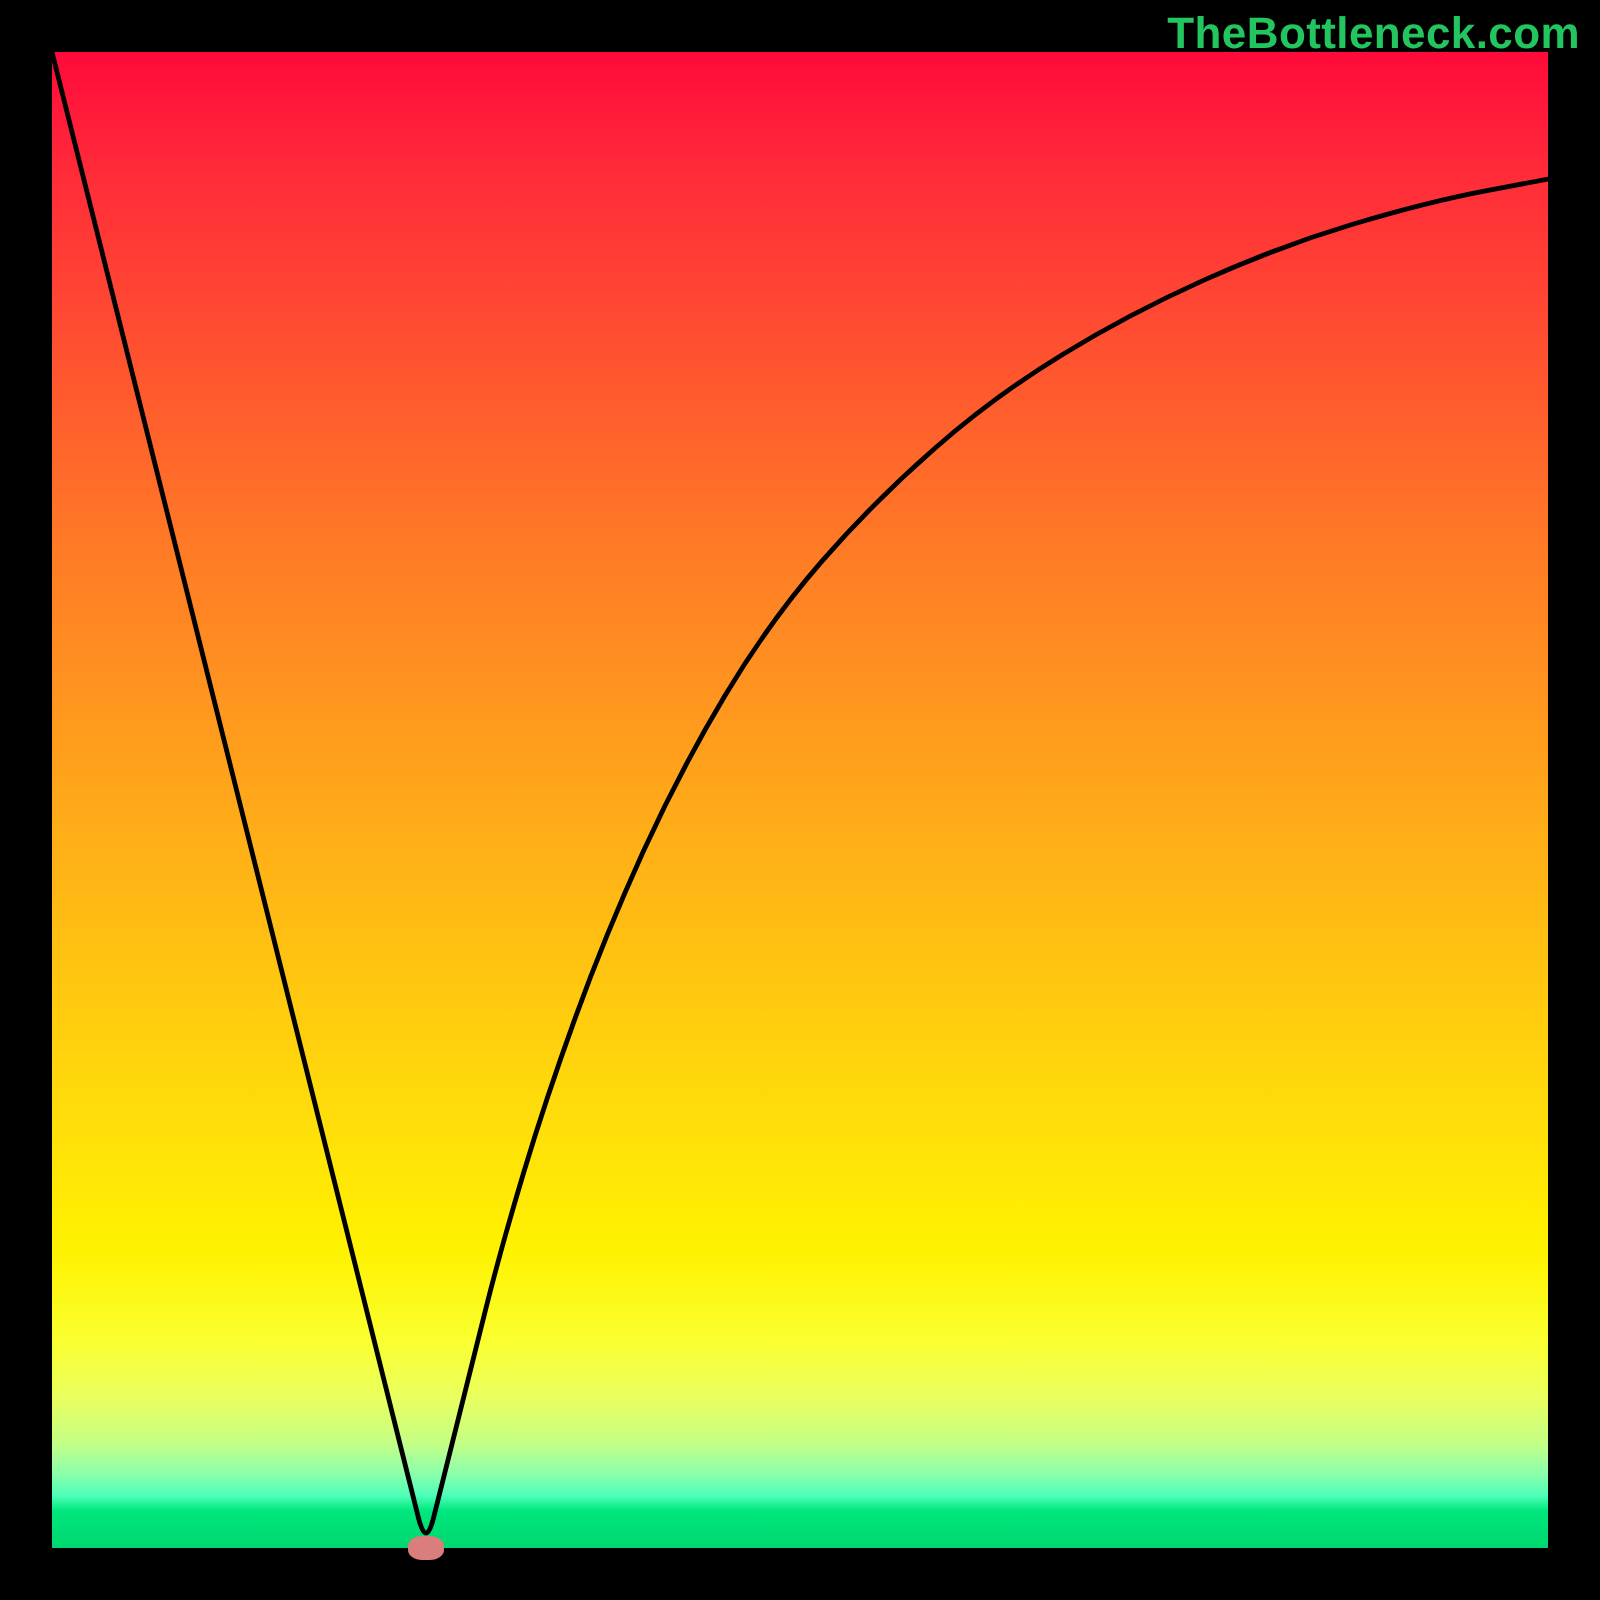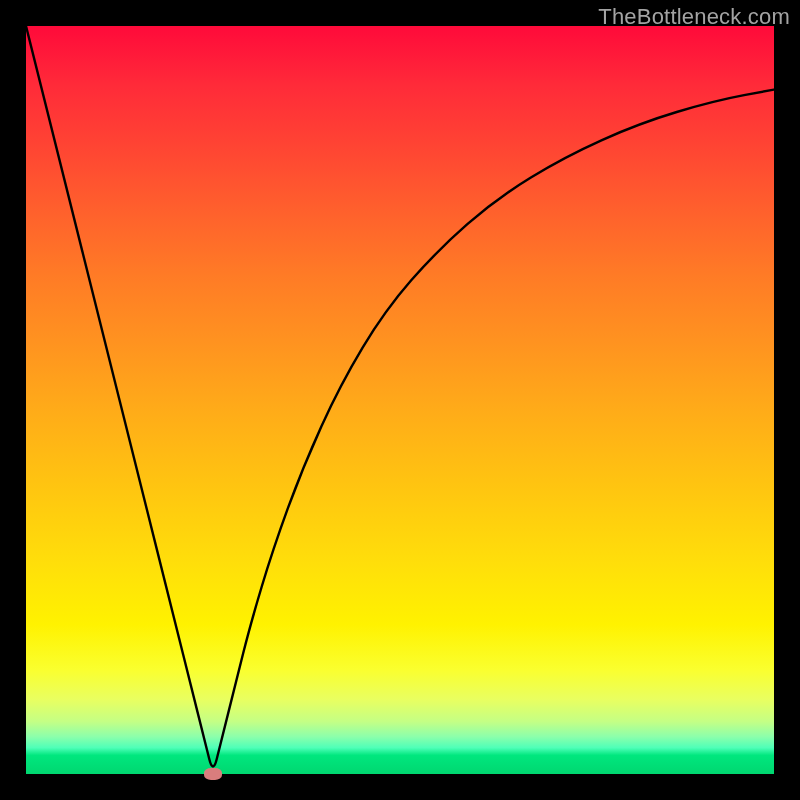--- a/index.html
+++ b/index.html
@@ -55,23 +55,23 @@
     width: 18px;
     height: 12px;
     background: #d97d7d;
     border-radius: 7px / 5px;
     transform: translate(-50%, -50%);
   }
   .attribution {
     position: absolute;
     top: 4px;
     right: 10px;
-    color: #a3a3a3;
+    color: #22c55e;
     font-size: 22px;
-    font-weight: 400;
+    font-weight: 700;
     letter-spacing: 0.2px;
   }
 </style>
 </head>
 <body>
 
 <div class="frame">
 
   <div class="plot">
 

